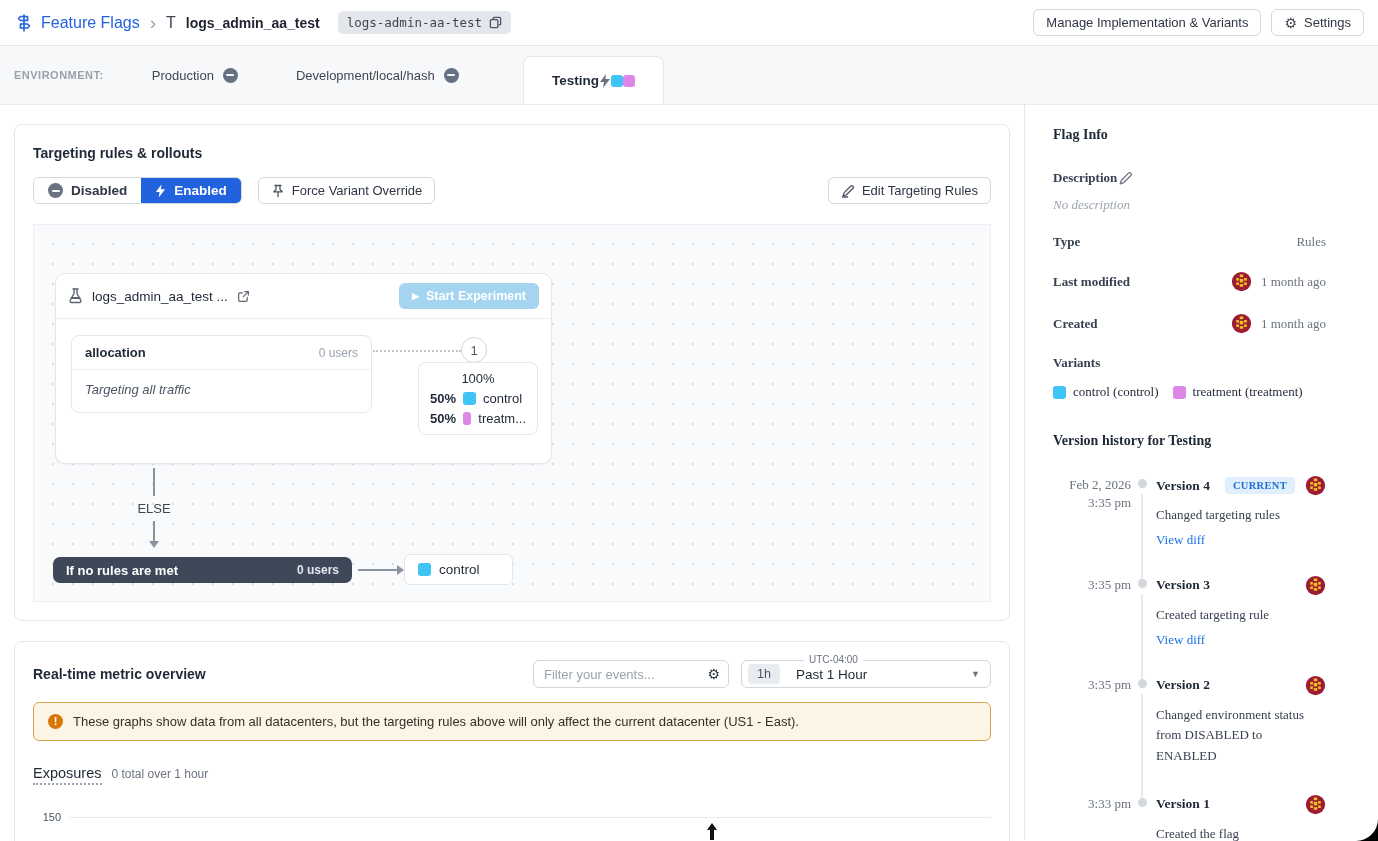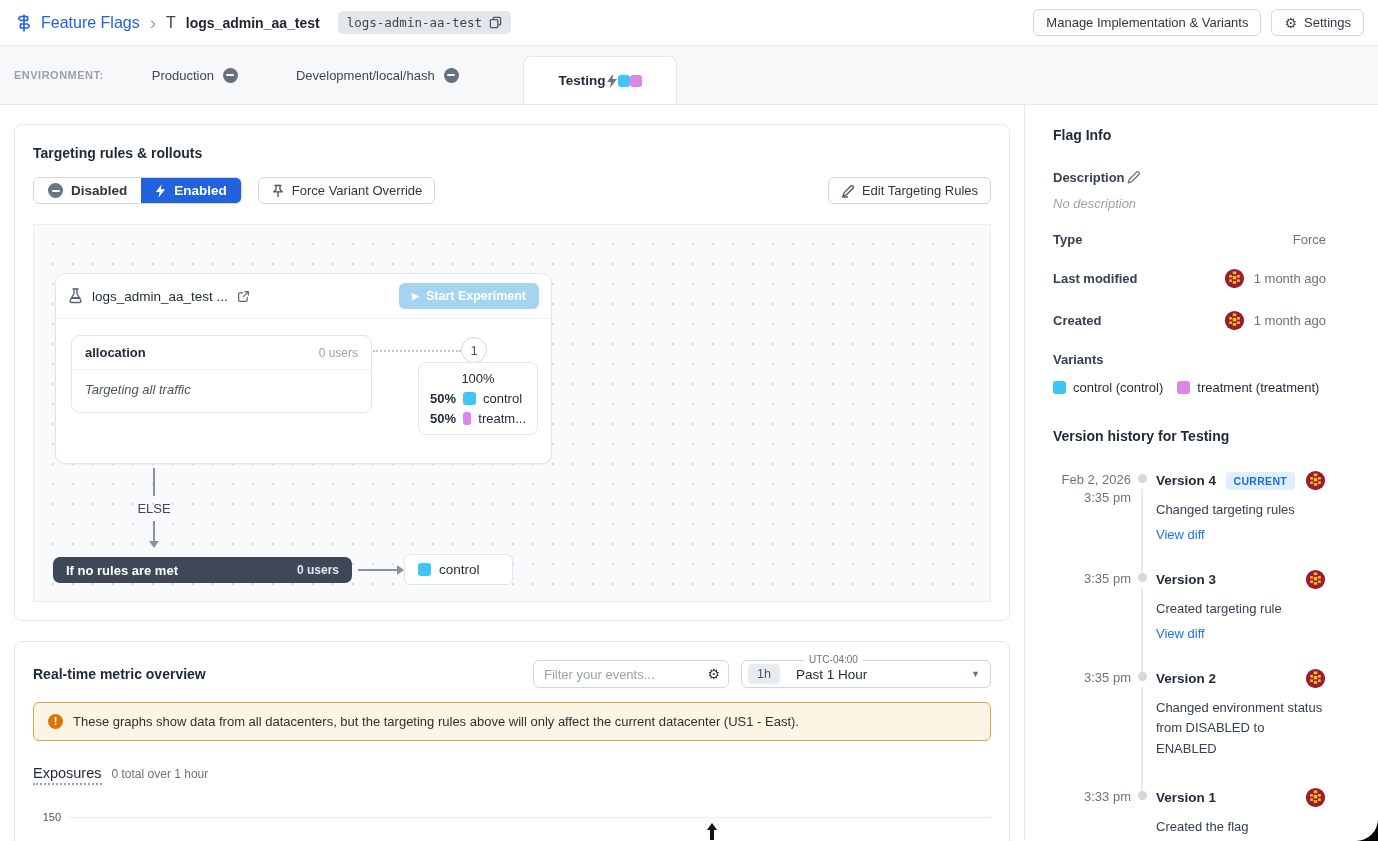--- a/index.html
+++ b/index.html
@@ -28,32 +28,32 @@
   .env-bar { height:59px; background:#F7F8FA; border-bottom:1px solid #E9EBEF;
     display:flex; align-items:center; padding:0 14px; position:relative; }
   .env-label { font-size:11px; font-weight:bold; letter-spacing:.5px; color:#9AA1AC; }
   .env-item { display:flex; align-items:center; gap:9px; font-size:13px;
     color:#3F4754; font-weight:500; margin-left:48px; cursor:pointer; }
   .env-item.dev { margin-left:58px; }
   .minus-circle { width:15px; height:15px; border-radius:50%; background:#667083;
     position:relative; display:inline-block; }
   .minus-circle::after { content:""; position:absolute; left:3.5px; top:6.5px;
     width:8px; height:2px; background:#F7F8FA; border-radius:1px; }
-  .env-tab-active { position:absolute; left:523px; bottom:0; height:48px; width:154px;
+  .env-tab-active { position:absolute; left:523px; bottom:0; height:48px; width:141px;
     background:#fff; border:1px solid #E5E7EB; border-bottom:none;
     border-radius:8px 8px 0 0; display:flex; align-items:center; justify-content:center;
     gap:0; font-size:13.5px; font-weight:bold; color:#1F2937; cursor:pointer; }
   .mini-sq { width:12px; height:12px; border-radius:3px; display:inline-block; }
   .sq-cyan { background:#3EC4F5; }
   .sq-magenta { background:#DC87E8; }
 
   
   .main { display:flex; height:735px; }
   .content { width:1024px; padding:0 14px; }
-  .sidebar { width:320px; border-left:1px solid #E5E7EB; padding:22px 18px 0 28px; }
+  .sidebar { width:320px; border-left:1px solid #E5E7EB; padding:22px 18px 0 28px;font-family:Liberation Serif, serif; }
 
   
   .panel { background:#fff; border:1px solid #E3E6EA; border-radius:8px; }
   .panel-targeting { margin-top:19px; padding:20px 18px 18px; }
   .panel-title { font-size:14px; font-weight:bold; color:#1F2937; }
   .controls-row { display:flex; align-items:center; margin-top:16px; }
   .seg { display:flex; border:1px solid #D2D7DE; border-radius:6px; overflow:hidden; }
   .seg-item { display:flex; align-items:center; gap:8px; padding:5px 14px;
     font-size:13.5px; font-weight:bold; cursor:pointer; }
   .seg-off { background:#fff; color:#2F3744; }
@@ -405,21 +405,21 @@
     <span>
       <svg class="icon" width="15" height="15" viewBox="0 0 14 14" fill="none" stroke="#6B7280" stroke-width="1.2" stroke-linecap="round" stroke-linejoin="round">
         <path d="M2 12 L3.2 8.6 L9.8 2 a1.4 1.4 0 0 1 2 0 l0.2 0.2 a1.4 1.4 0 0 1 0 2 L5.4 10.8 Z"></path>
       </svg>
     </span>
   </div>
   <div class="no-desc">No description</div>
 
   <div class="kv-row">
     <span class="sb-label">Type</span>
-    <span class="kv-value">Force</span>
+    <span class="kv-value">Rules</span>
   </div>
 
   <div class="kv-row">
     <span class="sb-label">Last modified</span>
     <span class="kv-right">
       <span class="avatar"><svg width="21" height="21" viewBox="0 0 24 24">
   <circle cx="12" cy="12" r="11" fill="#9C1D33"></circle>
   <g fill="#F2C21C">
     <rect x="10" y="4" width="4" height="3"></rect>
                 <rect x="6" y="8" width="3" height="3"></rect>

